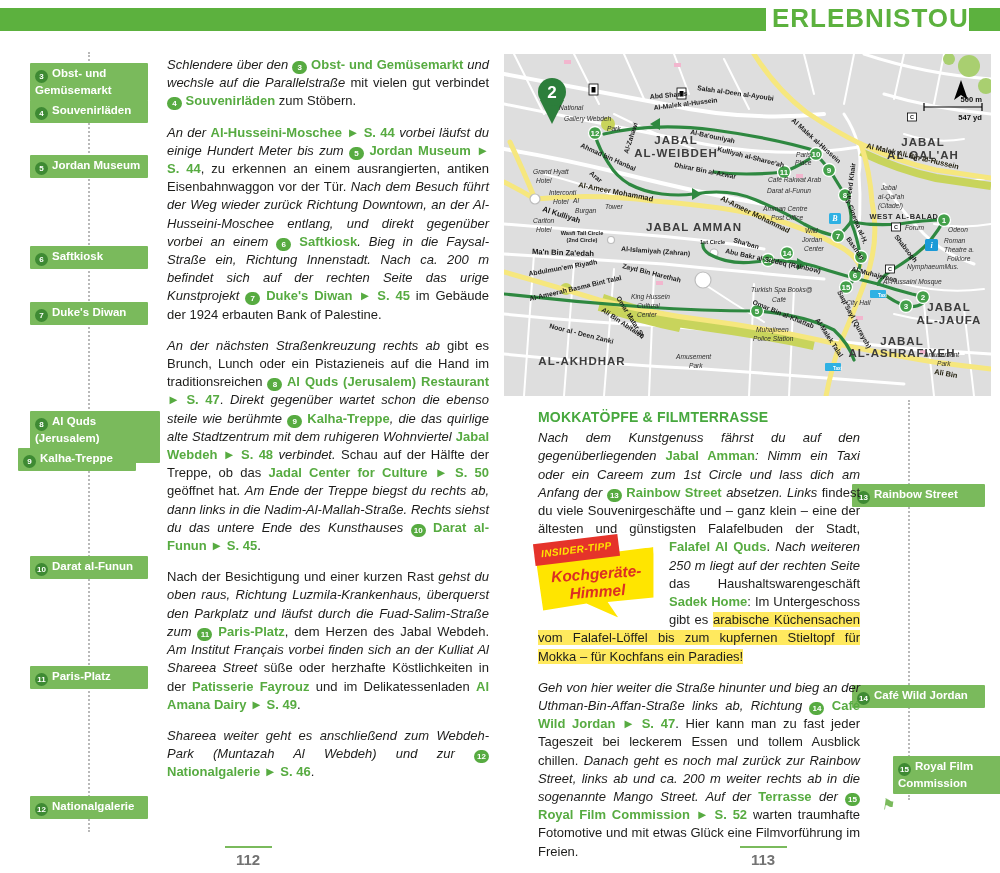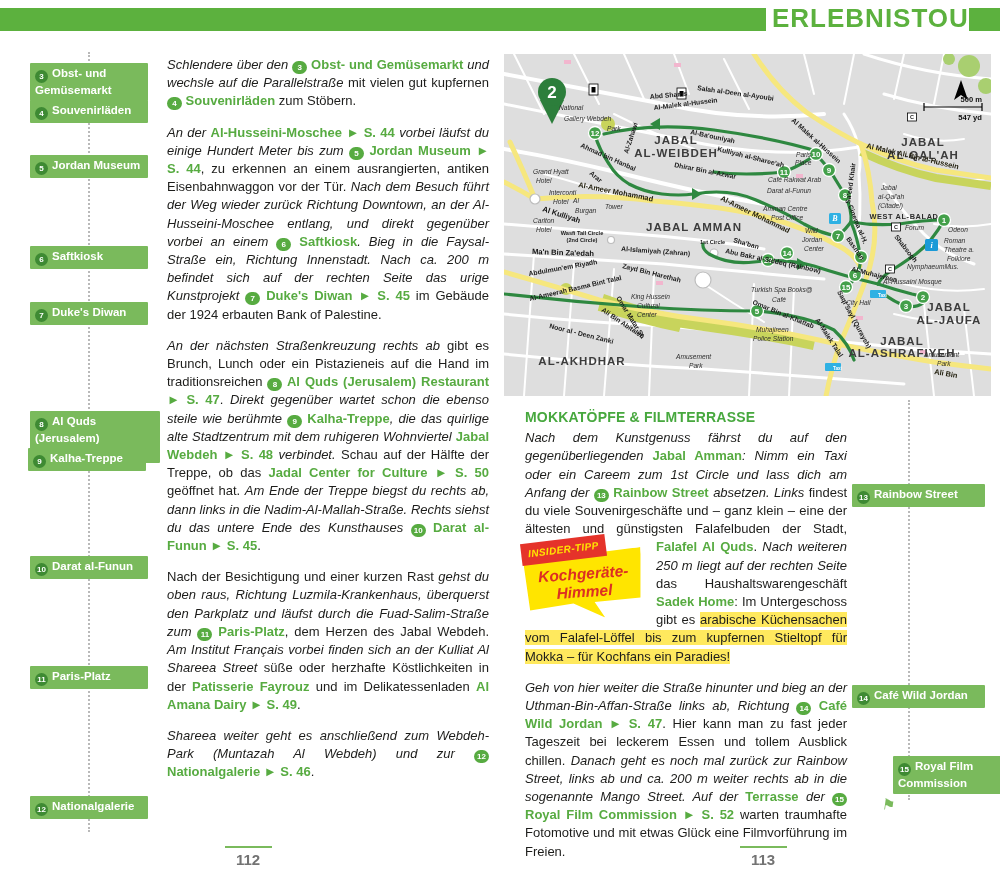--- a/index.html
+++ b/index.html
@@ -63,39 +63,39 @@
 
 <div class="dotline" style="left:88px;top:52px;height:780px;"></div>
 <div class="dotline" style="left:908px;top:400px;height:400px;"></div>
 
 <div class="slabel" style="left:30px;top:63px;width:108px;"><span class="snum">3</span><span>Obst- und Gemüsemarkt</span></div>
 <div class="slabel" style="left:30px;top:100px;width:108px;"><span class="snum">4</span><span>Souvenirläden</span></div>
 <div class="slabel" style="left:30px;top:155px;width:108px;"><span class="snum">5</span><span>Jordan Museum</span></div>
 <div class="slabel" style="left:30px;top:246px;width:108px;"><span class="snum">6</span><span>Saftkiosk</span></div>
 <div class="slabel" style="left:30px;top:302px;width:108px;"><span class="snum">7</span><span>Duke's Diwan</span></div>
 <div class="slabel" style="left:30px;top:411px;width:120px;"><span class="snum">8</span><span>Al Quds (Jerusalem) Restaurant</span></div>
-<div class="slabel" style="left:28px;top:448px;width:108px;"><span class="snum">9</span><span>Kalha-Treppe</span></div>
+<div class="slabel" style="left:18px;top:448px;width:108px;"><span class="snum">9</span><span>Kalha-Treppe</span></div>
 <div class="slabel" style="left:30px;top:556px;width:108px;"><span class="snum">10</span><span>Darat al-Funun</span></div>
 <div class="slabel" style="left:30px;top:666px;width:108px;"><span class="snum">11</span><span>Paris-Platz</span></div>
 <div class="slabel" style="left:30px;top:796px;width:108px;"><span class="snum">12</span><span>Nationalgalerie</span></div>
 
 <div class="slabel" style="left:852px;top:484px;width:123px;"><span class="snum">13</span><span>Rainbow Street</span></div>
 <div class="slabel" style="left:852px;top:685px;width:123px;"><span class="snum">14</span><span>Café Wild Jordan</span></div>
 <div class="slabel" style="left:852px;top:756px;width:110px;margin-left:41px;"><span class="snum">15</span><span>Royal Film Commission</span></div>
 <div class="flag" style="left:882px;top:796px;">⚑</div>
 
 <div class="col" style="left:167px;top:56px;width:322px;">
-  <p><span class="si">Schlendere über den </span><span class="badge">3</span><span class="sg"> Obst- und Gemüsemarkt</span><span class="si"> und wechsle auf die Parallelstraße </span><span class="">mit vielen gut kupfernen </span><span class="badge">4</span><span class="sg"> Souvenirläden</span><span class=""> zum Stöbern.</span></p>
+  <p><span class="si">Schlendere über den </span><span class="badge">3</span><span class="sg"> Obst- und Gemüsemarkt</span><span class="si"> und wechsle auf die Parallelstraße </span><span class="">mit vielen gut verbindet </span><span class="badge">4</span><span class="sg"> Souvenirläden</span><span class=""> zum Stöbern.</span></p>
   <p><span class="si">An der </span><span class="sg">Al-Husseini-Moschee ► S. 44</span><span class="si"> vorbei läufst du einige Hundert Meter bis zum </span><span class="badge">5</span><span class="sg"> Jordan Museum ► S. 44</span><span class="">, zu erkennen an einem ausrangierten, antiken Eisenbahnwaggon vor der Tür. </span><span class="si">Nach dem Besuch führt der Weg wieder zurück Richtung Downtown, an der Al-Husseini-Moschee entlang, und direkt gegenüber vorbei an einem </span><span class="badge">6</span><span class="sg"> Saftkiosk</span><span class="si">. Bieg in die Faysal-Straße ein, Richtung Innenstadt. Nach ca. 200 m befindet sich auf der rechten Seite das urige Kunstprojekt </span><span class="badge">7</span><span class="sg"> Duke's Diwan ► S. 45</span><span class=""> im Gebäude der 1924 erbauten Bank of Palestine.</span></p>
   <p><span class="si">An der nächsten Straßenkreuzung rechts ab </span><span class="">gibt es Brunch, Lunch oder ein Pistazieneis auf die Hand im traditionsreichen </span><span class="badge">8</span><span class="sg"> Al Quds (Jerusalem) Restaurant ► S. 47</span><span class="">. </span><span class="si">Direkt gegenüber wartet schon die ebenso steile wie berühmte </span><span class="badge">9</span><span class="sg"> Kalha-Treppe</span><span class="si">, die das quirlige alte Stadtzentrum mit dem ruhigeren Wohnviertel </span><span class="sg">Jabal Webdeh ► S. 48</span><span class="si"> verbindet.</span><span class=""> Schau auf der Hälfte der Treppe, ob das </span><span class="sg">Jadal Center for Culture ► S. 50</span><span class=""> geöffnet hat. </span><span class="si">Am Ende der Treppe biegst du rechts ab, dann links in die Nadim-Al-Mallah-Straße. Rechts siehst du das untere Ende des Kunsthauses </span><span class="badge">10</span><span class="sg"> Darat al-Funun ► S. 45</span><span class="">.</span></p>
   <p><span class="">Nach der Besichtigung und einer kurzen Rast </span><span class="si">gehst du oben raus, Richtung Luzmila-Krankenhaus, überquerst den Parkplatz und läufst durch die Fuad-Salim-Straße zum </span><span class="badge">11</span><span class="sg"> Paris-Platz</span><span class="">, dem Herzen des Jabal Webdeh. </span><span class="si">Am Institut Français vorbei finden sich an der Kulliat Al Shareea Street </span><span class="">süße oder herzhafte Köstlichkeiten in der </span><span class="sg">Patisserie Fayrouz</span><span class=""> und im Delikatessenladen </span><span class="sg">Al Amana Dairy ► S. 49</span><span class="">.</span></p>
   <p><span class="si">Shareea weiter geht es anschließend zum Webdeh-Park (Muntazah Al Webdeh) und zur </span><span class="badge">12</span><span class="sg"> Nationalgalerie ► S. 46</span><span class="">.</span></p>
 </div>
 
-<div class="col" style="left:525px;top:408px;width:322px;">
+<div class="col" style="left:538px;top:408px;width:322px;">
   <h3 style="margin-top:0;">MOKKATÖPFE &amp; FILMTERRASSE</h3>
   <p><span class="si">Nach dem Kunstgenuss fährst du auf den gegenüberliegenden </span><span class="sg">Jabal Amman</span><span class="si">: Nimm ein Taxi oder ein Careem zum 1st Circle und lass dich am Anfang der </span><span class="badge">13</span><span class="sg"> Rainbow Street </span><span class="si">absetzen. Links </span><span class="">findest du viele Souvenirgeschäfte und – ganz klein – eine der ältesten und günstigsten Falafelbuden der Stadt, </span><span class="sg">Falafel Al </span><span class="tipfloat">
         <span class="tribbon">INSIDER-TIPP</span>
         <span class="tbubble">Kochgeräte-<br>Himmel</span>
       </span><span class="sg">Quds</span><span class="">. </span><span class="si">Nach weiteren 250 m liegt auf der rechten Seite </span><span class="">das Haushaltswarengeschäft </span><span class="sg">Sadek Home</span><span class="">: Im Untergeschoss gibt es </span><span class="sh">arabische Küchensachen vom Falafel-Löffel bis zum kupfernen Stieltopf für Mokka – für Kochfans ein Paradies!</span></p>
   <p><span class="si">Geh von hier weiter die Straße hinunter und bieg an der Uthman-Bin-Affan-Straße links ab, Richtung </span><span class="badge">14</span><span class="sg"> Café Wild Jordan ► S. 47</span><span class="">. Hier kann man zu fast jeder Tageszeit bei leckerem Essen und tollem Ausblick chillen. </span><span class="si">Danach geht es noch mal zurück zur Rainbow Street, links ab und ca. 200 m weiter rechts ab in die sogenannte Mango Street. Auf der </span><span class="sg">Terrasse</span><span class="si"> der </span><span class="badge">15</span><span class="sg"> Royal Film Commission ► S. 52</span><span class=""> warten traumhafte Fotomotive und mit etwas Glück eine Filmvorführung im Freien.</span></p>
 </div>
 
 <div class="footer-line" style="left:225px;top:846px;"></div>
 <div class="footer-num" style="left:236px;top:851px;">112</div>

